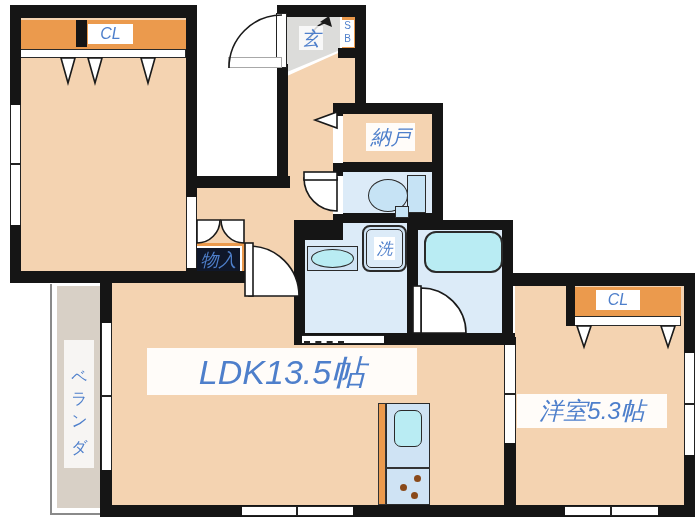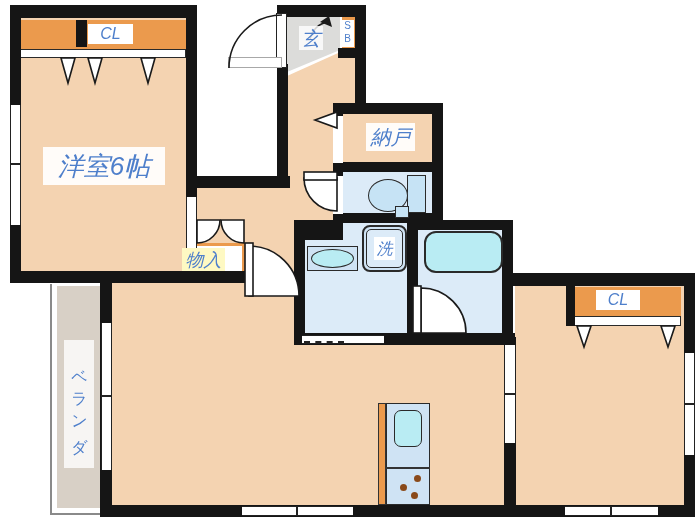--- a/index.html
+++ b/index.html
@@ -133,24 +133,25 @@
       <path d="M 310 40 A 21 21 0 0 1 328 22" fill="none"></path>
       <path d="M 332 27 L 329 16 L 320 22 Z" fill="#1a1a1a" stroke="none"></path>
       <path d="M 61 58 L 75 58 L 68 83 Z" fill="#fff"></path>
       <path d="M 88 58 L 102 58 L 95 83 Z" fill="#fff"></path>
       <path d="M 141 58 L 155 58 L 148 83 Z" fill="#fff"></path>
       <path d="M 577 326 L 591 326 L 584 347 Z" fill="#fff"></path>
       <path d="M 661 326 L 675 326 L 668 347 Z" fill="#fff"></path>
     </g>
   </svg>
 
-  <div class="abs lbl" style="left:43px;top:147px;width:122px;height:38px;font-size:26px;">洋室6帖</div>
+  <div class="abs lbl" style="left:147px;top:348px;width:270px;height:47px;font-size:34px;">LDK13.5帖</div>
+  <div class="abs lbl" style="left:517px;top:394px;width:150px;height:34px;font-size:24px;">洋室5.3帖</div>
   <div class="abs lbl" style="left:366px;top:123px;width:49px;height:28px;font-size:20px;">納戸</div>
   <div class="abs lbl" style="left:299px;top:26px;width:24px;height:24px;font-size:19px;background:rgba(255,255,255,.8);">玄</div>
-  <div class="abs lbl" style="left:182px;top:248px;width:43px;height:23px;font-size:18px;background:#fef9c3;">物入</div>
+  <div class="abs lbl" style="left:197px;top:248px;width:43px;height:23px;font-size:18px;background:#0f172a;">物入</div>
   <div class="abs lbl" style="left:374px;top:237px;width:21px;height:23px;font-size:16px;background:#fff;">洗</div>
   <div class="abs lbl" style="left:88px;top:24px;width:45px;height:20px;font-size:16px;background:#fff;">CL</div>
   <div class="abs lbl" style="left:596px;top:290px;width:44px;height:20px;font-size:16px;background:#fff;">CL</div>
   <div class="abs" style="left:341px;top:19px;width:13px;height:28px;color:var(--label_blue);font-size:10px;line-height:1.3;text-align:center;">
     <div>S</div>
     <div>B</div>
   </div>
   <div class="abs" style="left:64px;top:340px;width:30px;height:128px;writing-mode:vertical-rl;text-orientation:upright;
               color:var(--label_blue);font-size:16px;letter-spacing:5px;background:rgba(255,255,255,.78);
               display:flex;align-items:center;justify-content:center;">ベランダ</div>

